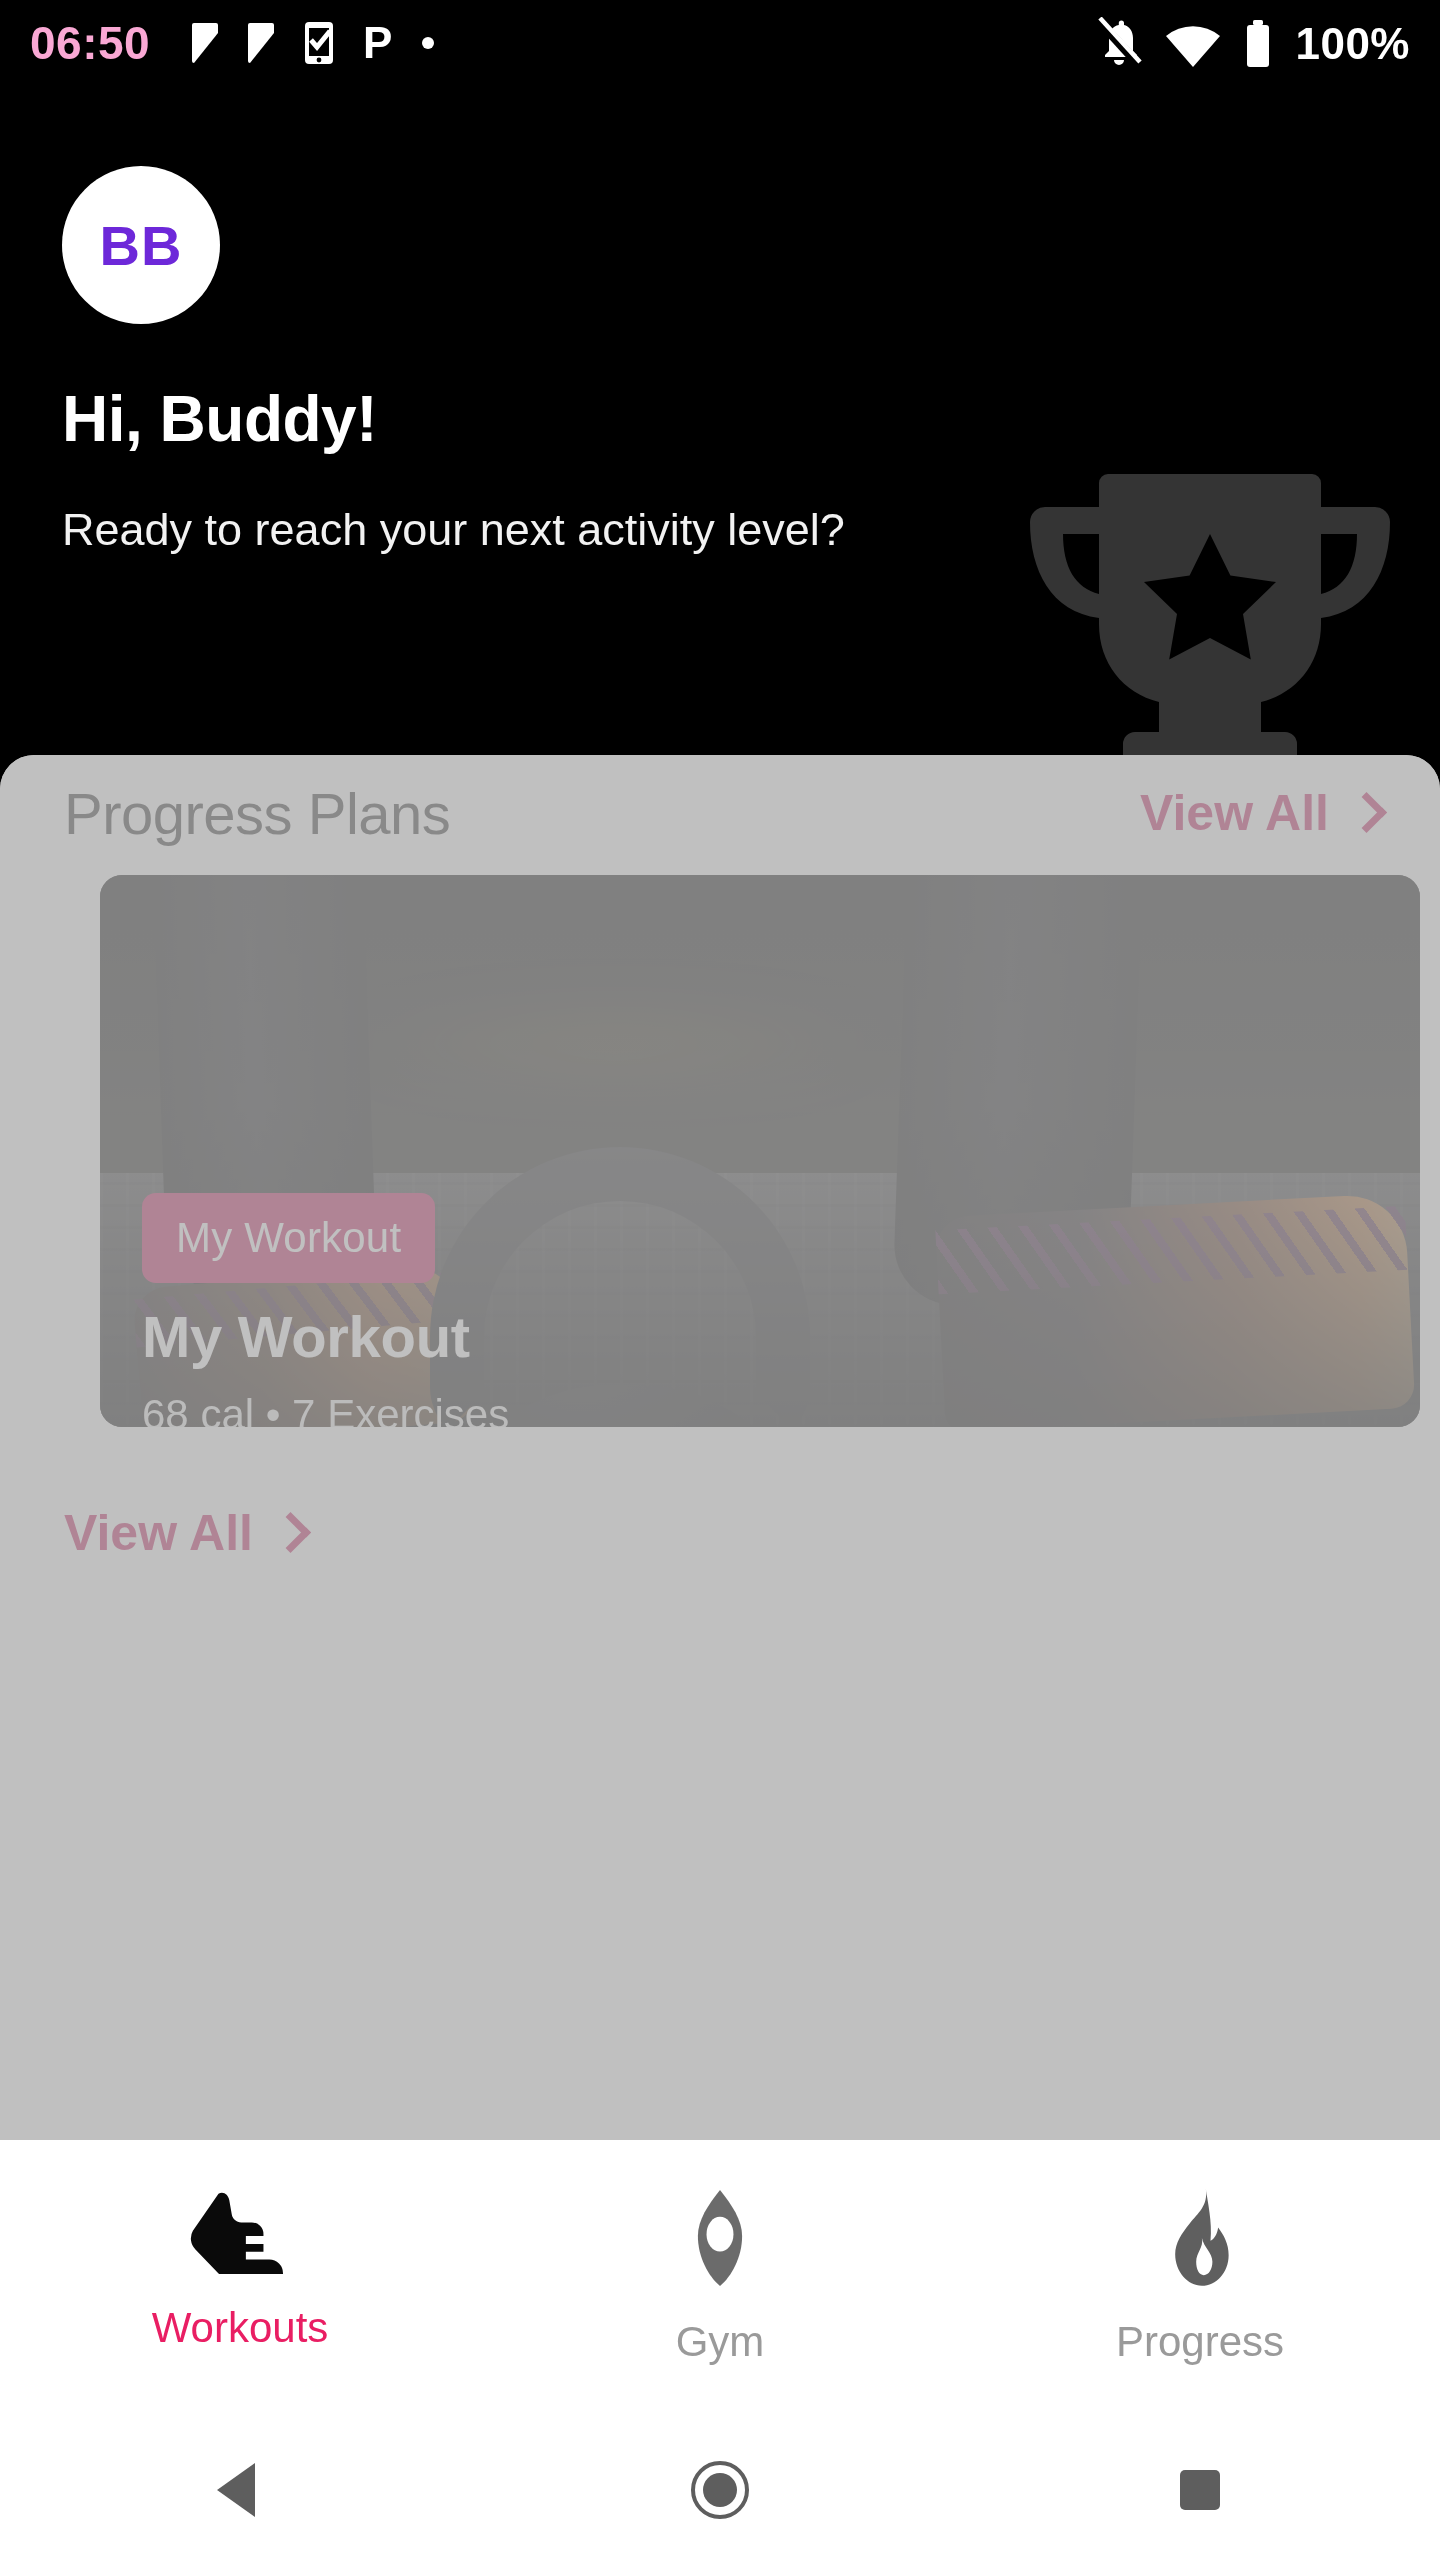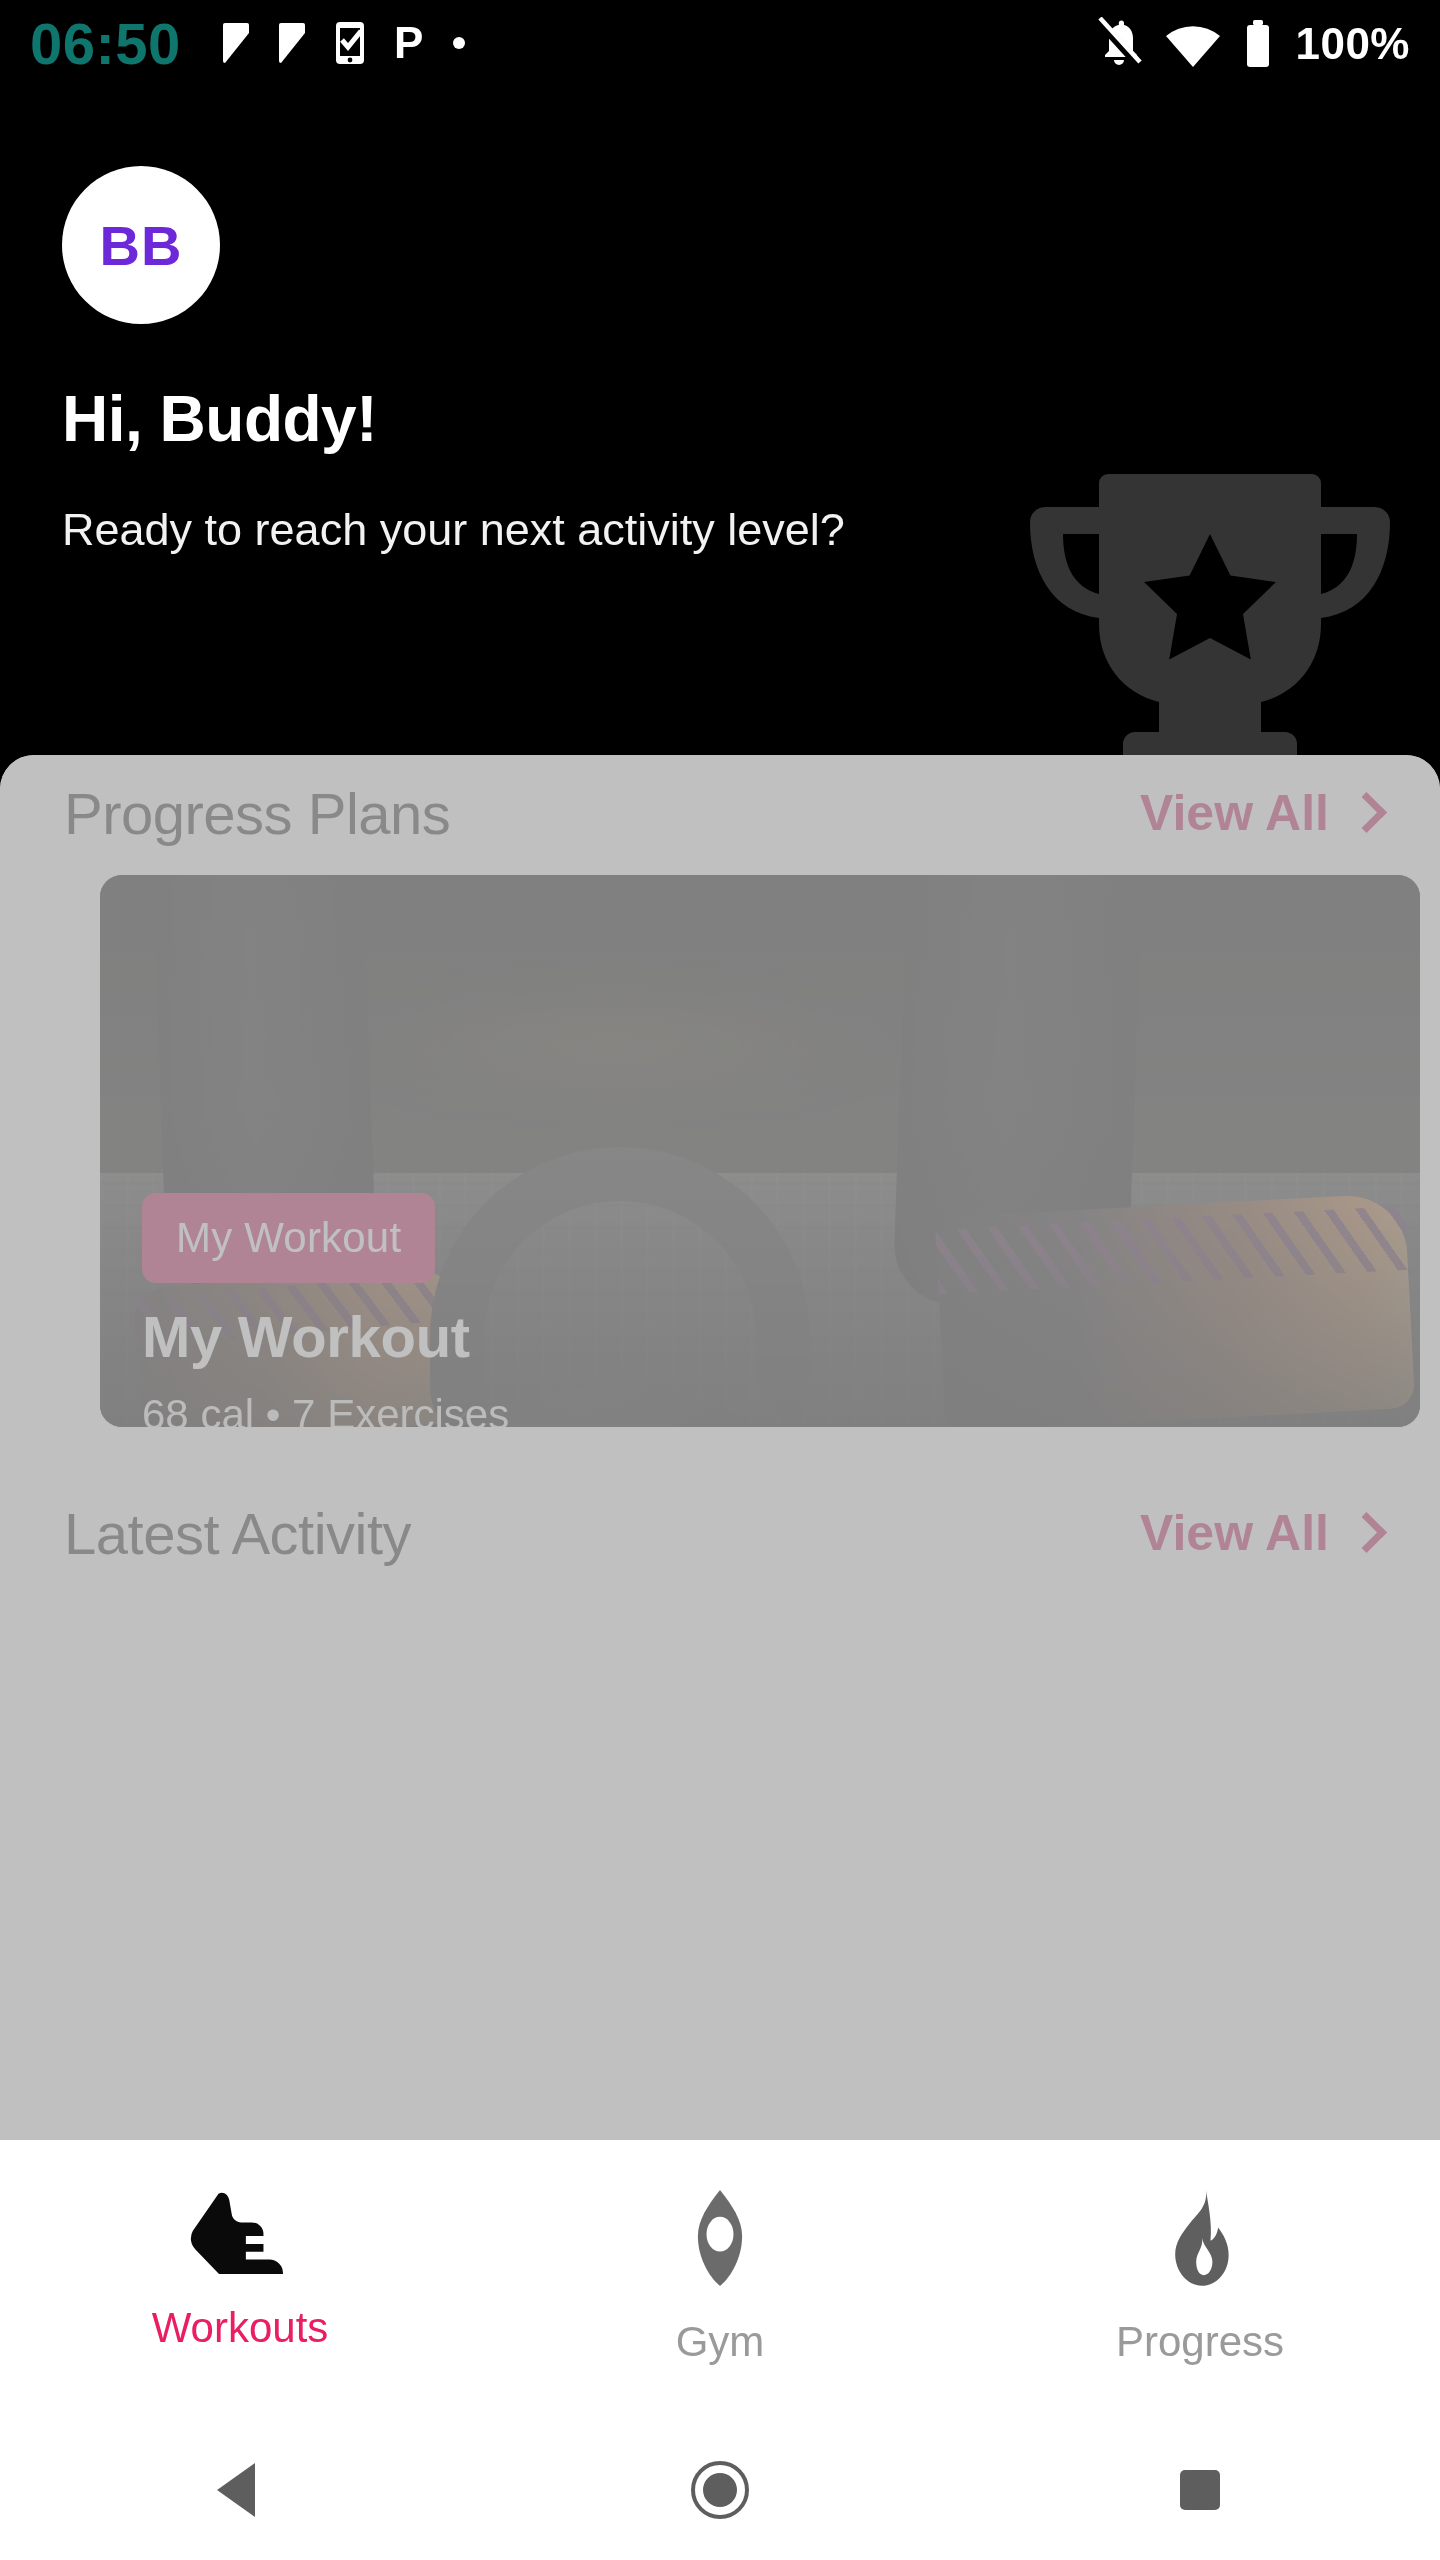--- a/index.html
+++ b/index.html
@@ -9,21 +9,21 @@
     font-family:"Liberation Sans", sans-serif;
     overflow:hidden;
   }
   #screen { position:relative; width:1440px; height:2560px; background:#000; overflow:hidden; }
 
   
   #status-bar {
     position:absolute; top:0; left:0; width:1440px; height:86px;
     background:#000; display:flex; align-items:center; padding:0 30px;
   }
-  #status-clock { color:#0f766e; font-size:58px; font-weight:700; letter-spacing:0.5px; }
+  #status-clock { color:#f9a8d4; font-size:46px; font-weight:700; letter-spacing:0.5px; }
   #status-left-icons { display:flex; align-items:center; gap:26px; margin-left:40px; }
   #status-right { margin-left:auto; display:flex; align-items:flex-end; gap:22px; }
   #battery-pct { color:#fff; font-size:44px; font-weight:700; letter-spacing:0.5px; }
   .sicon { display:block; }
 
   
   #hero { position:absolute; top:86px; left:0; width:1440px; height:680px; background:#000; }
   #avatar {
     position:absolute; left:62px; top:80px;
     width:158px; height:158px; border-radius:50%;
@@ -266,21 +266,20 @@
       </div>
 
       <div class="plan-card" id="plan-card-1">
         <div class="photo2"></div>
         <div class="card-scrim"></div>
       </div>
 
     </div>
 
     <div class="section-head" style="margin-top:40px;">
-      <span class="section-title">Latest Activity</span>
       <div class="view-all">
         <span class="view-all-label">View All</span>
         <span class="chev"></span>
       </div>
     </div>
 
   </div>
 
   <div id="dim"></div>
 

